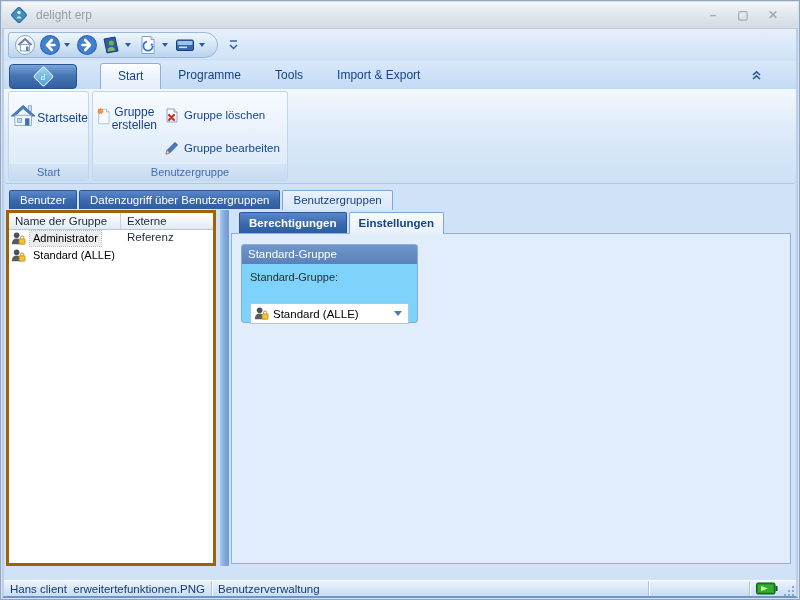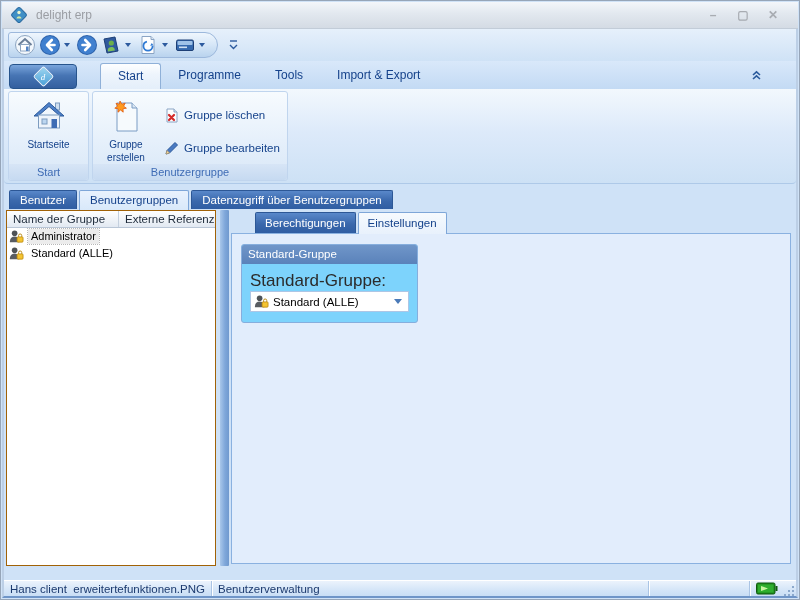--- a/index.html
+++ b/index.html
@@ -49,58 +49,58 @@
   .collapse-btn { position:absolute; right:32px; top:8px; width:14px; height:14px; }
   
   .ribbon-panel { position:absolute; top:88px; left:3px; right:3px; height:95px;
     background:linear-gradient(#f2f8fd,#ddeafa 45%,#cde1f5);
     border-bottom:1px solid #aec9e8; border-radius:0 0 4px 4px; }
   .rgroup { position:absolute; top:2px; height:90px; border:1px solid #c0d5ee; border-radius:3px;
     background:linear-gradient(#f7fbfe,#e6f0fb 55%,#d8e7f7); }
   .rgroup-caption { position:absolute; bottom:0; left:0; right:0; height:16px; line-height:16px;
     text-align:center; color:#3f6cb5; font-size:11px;
     background:linear-gradient(#d7e5f6,#c6daf1); border-radius:0 0 3px 3px; }
-  .big-btn { display:flex; flex-direction:column; align-items:center; color:#15428b; font-size:10px;
+  .big-btn { display:flex; flex-direction:row; align-items:center; color:#15428b; font-size:12px;
     text-align:center; line-height:13px; padding-top:7px; }
   .big-btn svg { margin-bottom:5px; }
   .small-btn { position:absolute; display:flex; align-items:center; gap:4px; color:#15428b; font-size:11.5px; height:20px; }
   
   .view-tabs { position:absolute; top:189px; left:8px; display:flex; gap:2px; height:20px; z-index:5; }
   .vtab { padding:0 10px; font-size:11.5px; line-height:18px; height:19px; color:#fff;
     background:linear-gradient(#5988ca,#3a68ac 55%,#2f5da2);
     border:1px solid #2c5796; border-bottom:none; border-radius:2px 2px 0 0; }
   .vtab.active { background:linear-gradient(#e9f2fd,#d8e8fa); color:#15428b; border-color:#7ea6d8; height:20px; }
   
   .content { position:absolute; top:209px; left:3px; right:3px; height:358px; background:#cfe2f7; }
   .left-panel { position:absolute; left:2px; top:0; width:210px; height:356px;
-    background:#fff; border:1px solid #a16207; }
+    background:#fff; border:3px solid #a16207; }
   .list-header { display:flex; height:17px; border-bottom:1px solid #b9c6d6;
     background:linear-gradient(#ffffff,#eef2f7 60%,#e2e9f2); color:#1d2a3a; font-size:11.5px; }
   .list-header .col { line-height:16px; padding-left:6px; }
   .col1 { width:112px; border-right:1px solid #c5d0de; }
   .col2 { flex:1; }
   .list-row { display:flex; align-items:center; height:17px; font-size:11px; color:#000; padding-left:2px; gap:4px; }
   .list-row .label { padding:0 3px; line-height:15px; }
   .list-row.selected .label { background:#ececec; outline:1px dotted #b8b8b8; }
   .splitter { position:absolute; left:216px; top:0; width:9px; height:356px;
     background:linear-gradient(90deg,#a9c7ea,#7fa7da 55%,#7099ce); border-radius:1px; }
   .right-panel { position:absolute; left:227px; right:5px; top:0; height:356px; }
-  .detail-tabs { position:absolute; top:2px; left:24px; display:flex; gap:2px; height:22px; z-index:4; }
+  .detail-tabs { position:absolute; top:2px; left:8px; display:flex; gap:2px; height:22px; z-index:4;font-weight:bold; }
   .dtab { padding:0 9px; font-size:11.5px; line-height:20px; height:21px; color:#fff;
     background:linear-gradient(#5988ca,#3a68ac 55%,#2f5da2);
     border:1px solid #2c5796; border-bottom:none; border-radius:2px 2px 0 0; }
   .dtab.active { background:linear-gradient(#f6fafe,#e8f1fc); color:#15428b; border-color:#7ea6d8; height:22px; }
   .detail-body { position:absolute; top:23px; left:0; right:0; bottom:2px;
     background:#e2edfc; border:1px solid #8ab1e0; }
   .groupbox { position:absolute; left:9px; top:10px; width:177px; height:79px;
     border:1px solid #86aedd; border-radius:3px; background:#7dd3fc; }
   .groupbox-header { height:19px; line-height:19px; padding:0 6px; color:#fff; font-size:11.5px;
     background:linear-gradient(#7096c9,#5a82ba); border-radius:2px 2px 0 0; }
   .groupbox-body { padding:7px 8px 0 8px; }
-  .field-label { color:#2b2b2b; font-size:17px; margin-bottom:0; }
+  .field-label { color:#2b2b2b; font-size:11px; margin-bottom:20px; }
   .combo { height:21px; background:#fff; border:1px solid #adc6e5; display:flex; align-items:center;
     padding:0 3px; gap:4px; font-size:11.5px; color:#000; }
   .combo-arrow { margin-left:auto; width:0; height:0; border-left:4px solid transparent;
     border-right:4px solid transparent; border-top:5px solid #4a7ab8; margin-right:3px; }
   
   .statusbar { position:absolute; left:1px; right:1px; bottom:3px; height:16px;
     background:linear-gradient(#ebf3fc,#d6e6f8 55%,#c9def5); border-top:1px solid #fff;
     display:flex; align-items:center; color:#1c3a6e; font-size:11.5px; }
   .sb-sep { width:1px; height:16px; background:#aac4e4; box-shadow:1px 0 0 #ffffff; margin:0 6px; }
   .sb-text { white-space:pre; }
@@ -245,22 +245,22 @@
           <path d="M3 14 L4 10.5 L6.5 13 Z" fill="#eed9a8" stroke="#b89860" stroke-width="0.7"></path>
         </svg>
         <span>Gruppe bearbeiten</span>
       </div>
       <div class="rgroup-caption">Benutzergruppe</div>
     </div>
   </div>
 
   <div class="view-tabs">
     <span class="vtab">Benutzer</span>
+    <span class="vtab">Datenzugriff über Benutzergruppen</span>
     <span class="vtab active">Benutzergruppen</span>
-    <span class="vtab">Datenzugriff über Benutzergruppen</span>
   </div>
 
   <div class="content">
     <div class="left-panel">
       <div class="list-header">
         <span class="col col1">Name der Gruppe</span>
         <span class="col col2">Externe Referenz</span>
       </div>
       <div class="list-row selected">
         <svg width="15" height="15" viewBox="0 0 16 16">

